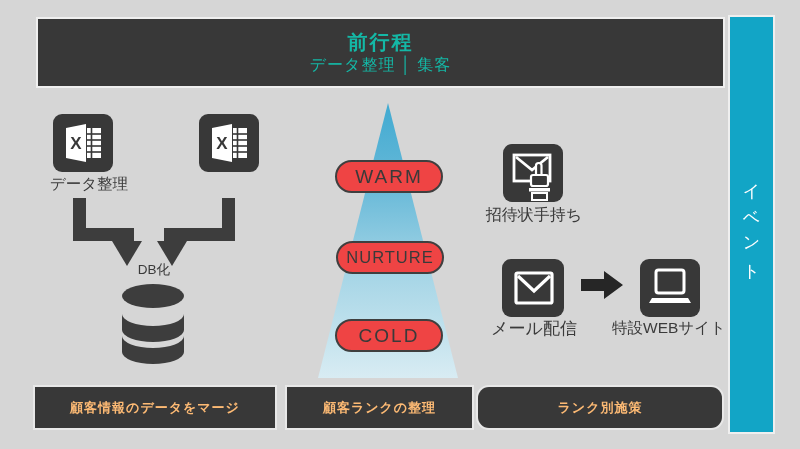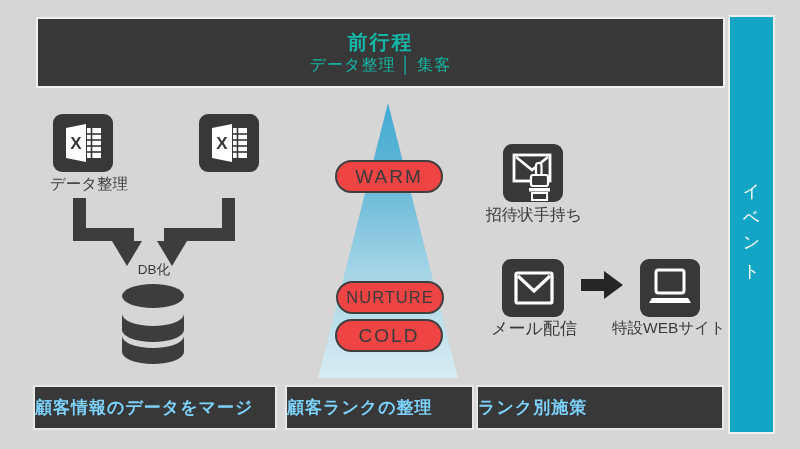--- a/index.html
+++ b/index.html
@@ -44,23 +44,23 @@
     white-space:nowrap;line-height:1.2;
   }
   
   .pill{
     position:absolute;background:#ef4444;border:2px solid #3f3f3f;border-radius:17px;
     display:flex;align-items:center;justify-content:center;
     color:#3a3a3a;box-sizing:border-box;
   }
   
   .step-bar{
-    position:absolute;top:387px;height:41px;background:#383838;color:#7dd3fc;
-    display:flex;align-items:center;
-    font-size:17px;font-weight:bold;letter-spacing:1px;
+    position:absolute;top:387px;height:41px;background:#383838;color:#fdba74;
+    display:flex;align-items:center;justify-content:center;
+    font-size:13px;font-weight:bold;letter-spacing:1px;
     box-shadow:0 0 0 2px rgba(255,255,255,0.45);
   }
   .abs{position:absolute;}
   .db-label{
     position:absolute;left:122px;top:261px;width:64px;text-align:center;
     font-size:13.5px;color:#3a3a3a;
   }
 </style>
 </head>
 <body>
@@ -131,21 +131,21 @@
         <stop offset="62%" stop-color="#a5d5e6"></stop>
         <stop offset="100%" stop-color="#d8ecf3"></stop>
       </linearGradient>
     </defs>
     <polygon points="388,103 318,378 458,378" fill="url(#funnelGrad)"></polygon>
   </svg>
 
   <div class="pill" style="left:335px;top:160px;width:108px;height:33px;font-size:19px;letter-spacing:2px;">
     <span>WARM</span>
   </div>
-  <div class="pill" style="left:336px;top:241px;width:108px;height:33px;font-size:16.5px;letter-spacing:1px;margin-top:40px;">
+  <div class="pill" style="left:336px;top:241px;width:108px;height:33px;font-size:16.5px;letter-spacing:1px;">
     <span>NURTURE</span>
   </div>
   <div class="pill" style="left:335px;top:319px;width:108px;height:33px;font-size:19px;letter-spacing:2px;">
     <span>COLD</span>
   </div>
 
   <div class="tile" style="left:503px;top:144px;">
     <svg viewBox="0 0 60 58">
       <rect x="11" y="11" width="36" height="26" fill="none" stroke="#ffffff" stroke-width="2.8"></rect>
       <polyline points="13,13 29,26 45,13" fill="none" stroke="#ffffff" stroke-width="2.8"></polyline>
@@ -176,17 +176,17 @@
     </svg>
   </div>
   <div class="icon-label" style="left:606px;top:319px;width:126px;font-size:15.5px;">特設WEBサイト</div>
 
   <div class="step-bar" style="left:35px;width:240px;">
     <span>顧客情報のデータをマージ</span>
   </div>
   <div class="step-bar" style="left:287px;width:185px;">
     <span>顧客ランクの整理</span>
   </div>
-  <div class="step-bar" style="left:478px;width:244px;">
+  <div class="step-bar" style="left:478px;width:244px;border-radius:11px;">
     <span>ランク別施策</span>
   </div>
 
 </div>
 
 </body></html>

